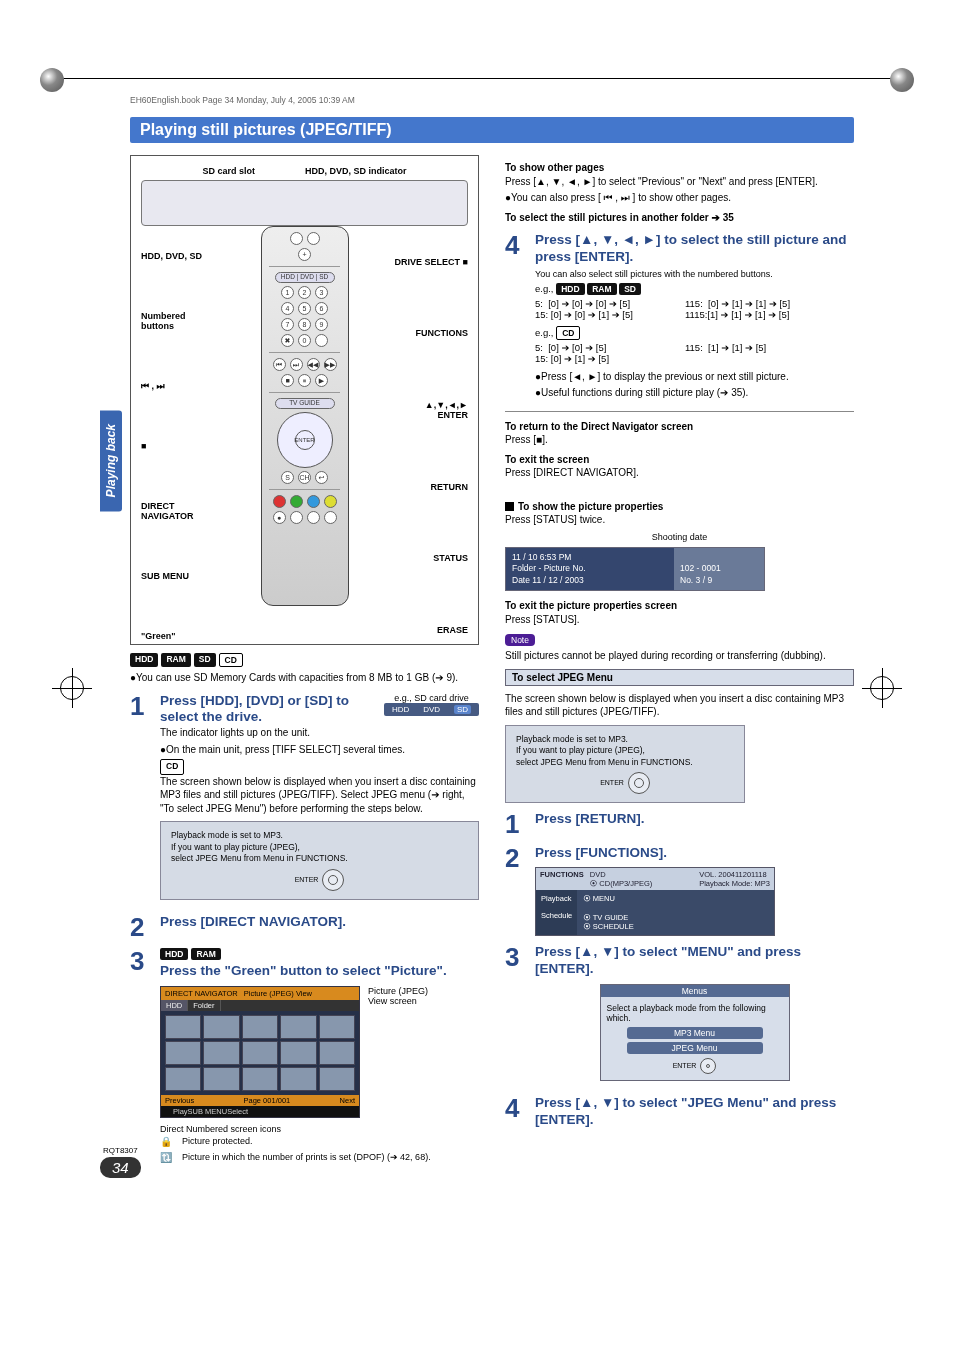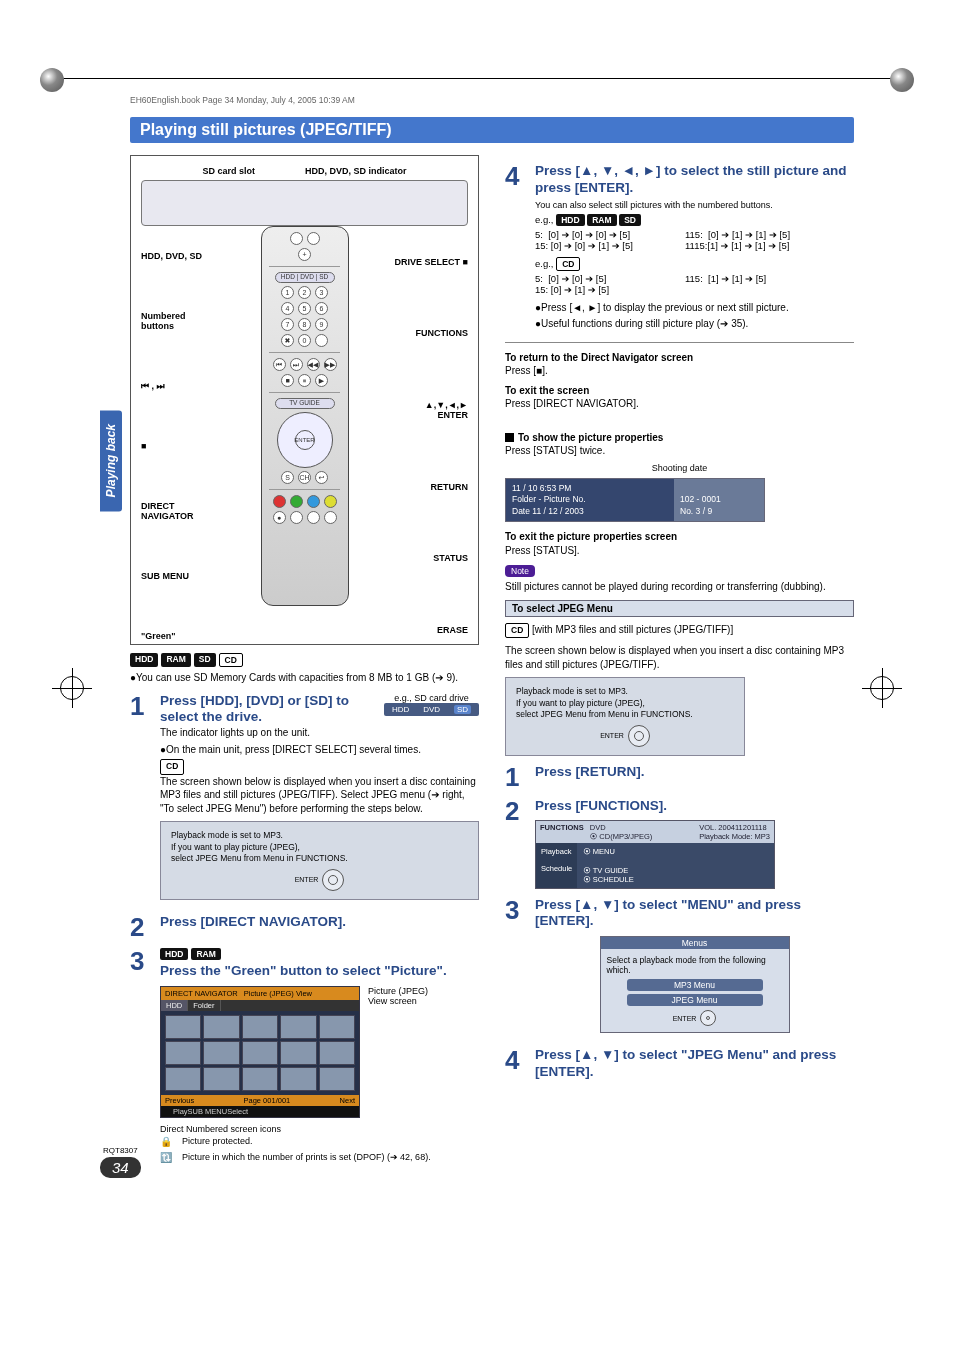--- a/index.html
+++ b/index.html
@@ -278,21 +278,21 @@
               <div class="micro">e.g., SD card drive</div>
               <div class="drive-strip">
                 <span>HDD</span>
                 <span>DVD</span>
                 <span style="background:#5a84cc;padding:0 3px;border-radius:2px;">SD</span>
               </div>
             </div>
           </div>
           <div class="body-text">
             <p>The indicator lights up on the unit.</p>
-            <p>●On the main unit, press [DIRECT SELECT] several times.</p>
+            <p>●On the main unit, press [TIFF SELECT] several times.</p>
             <span class="badge outline">CD</span>
             <p>The screen shown below is displayed when you insert a disc containing MP3 files and still pictures (JPEG/TIFF). Select JPEG menu (➔ right, "To select JPEG Menu") before performing the steps below.</p>
           </div>
           <div class="gray-panel">
             <div style="text-align:left; align-self:flex-start;">
               <div>Playback mode is set to MP3.</div>
               <div>If you want to play picture (JPEG),</div>
               <div>select JPEG Menu from Menu in FUNCTIONS.</div>
             </div>
             <div class="enter-ic">
@@ -367,20 +367,26 @@
             <div class="row">
                 <span class="lock-ic dpof-ic"></span>
                 <span>Picture in which the number of prints is set (DPOF) (➔ 42, 68).</span>
               </div>
           </div>
         </div>
       </div>
     </div>
 
     <div class="col">
+      <div class="body-text">
+        <div class="sub-h">To show other pages</div>
+        <p>Press [▲, ▼, ◄, ►] to select "Previous" or "Next" and press [ENTER].</p>
+        <p>●You can also press [ ⏮ , ⏭ ] to show other pages.</p>
+        <div class="sub-h">To select the still pictures in another folder ➔ 35</div>
+      </div>
 
       <div class="step">
         <div class="step-num">4</div>
         <div class="step-content">
           <div class="step-title">Press [▲, ▼, ◄, ►] to select the still picture and press [ENTER].</div>
           <div class="micro" style="margin-top:3px;">You can also select still pictures with the numbered buttons.</div>
           <div class="example-table">
             <div style="margin:3px 0;">e.g., <span class="badge dark">HDD</span> <span class="badge dark">RAM</span> <span class="badge dark">SD</span></div>
             <div class="r">
                 <div class="c1"><span>5:</span>&nbsp;&nbsp;<span>[0] ➔ [0] ➔ [0] ➔ [5]</span></div>
@@ -436,21 +442,20 @@
 
       <div style="margin-top:8px;">
         <span class="note-lbl">Note</span>
         <div class="body-text" style="margin-top:3px;">
             <p>Still pictures cannot be played during recording or transferring (dubbing).</p>
           </div>
       </div>
 
       <div class="select-bar">To select JPEG Menu</div>
       <div class="body-text">
-        <p><span class="badge outline">CD</span> <span>[with MP3 files and still pictures (JPEG/TIFF)]</span></p>
         <p style="margin-top:6px;">The screen shown below is displayed when you insert a disc containing MP3 files and still pictures (JPEG/TIFF).</p>
       </div>
       <div class="gray-panel" style="width:240px;">
         <div style="text-align:left; align-self:flex-start;">
           <div>Playback mode is set to MP3.</div>
           <div>If you want to play picture (JPEG),</div>
           <div>select JPEG Menu from Menu in FUNCTIONS.</div>
         </div>
         <div class="enter-ic">
             <span style="font-size:7px;">ENTER</span>

